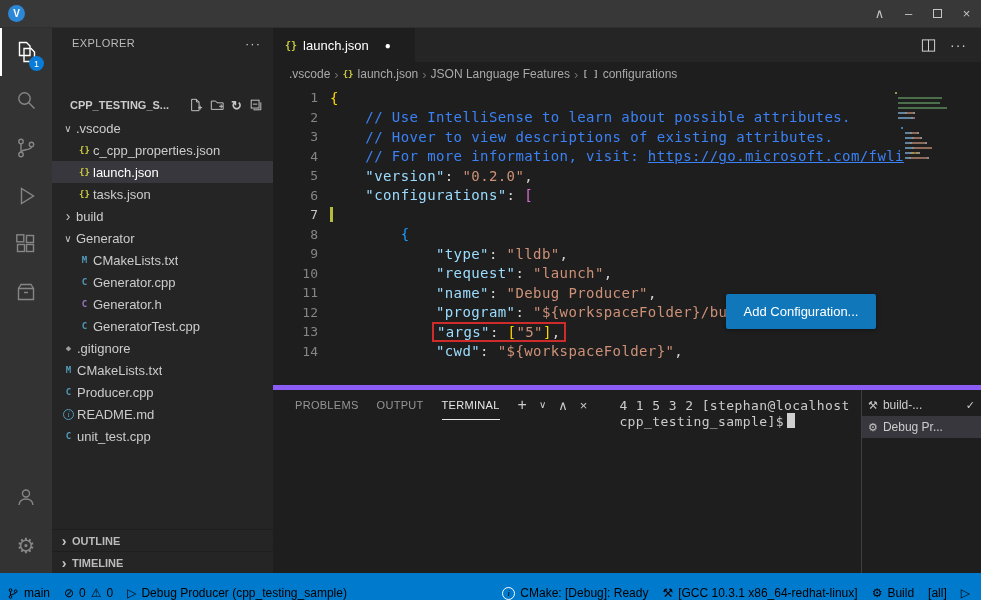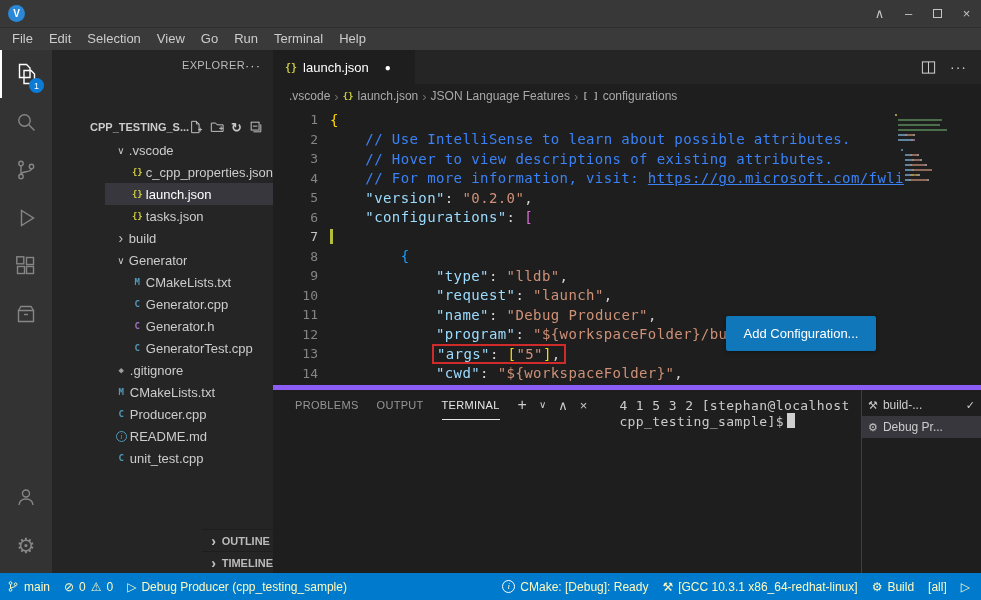--- a/index.html
+++ b/index.html
@@ -26,21 +26,21 @@
   .activitybar{width:52px;background:#333333;display:flex;flex-direction:column;align-items:center;flex:0 0 auto;}
   .ab-item{width:52px;height:48px;display:flex;align-items:center;justify-content:center;position:relative;color:#868686;cursor:pointer;}
   .ab-item.active{color:#ffffff;border-left:2px solid #ffffff;}
   .ab-item svg{stroke:currentColor;fill:none;stroke-width:1.4;}
   .badge{position:absolute;right:8px;bottom:5px;background:#0a7bd6;color:#fff;border-radius:50%;width:15px;height:15px;
          font-size:9px;display:flex;align-items:center;justify-content:center;}
   .ab-bottom{margin-top:auto;margin-bottom:4px;display:flex;flex-direction:column;align-items:center;}
   .gear-glyph{font-size:21px;line-height:1;}
 
   
-  .sidebar{width:221px;background:#252526;display:flex;flex-direction:column;flex:0 0 auto;min-height:0;align-items:flex-end;}
+  .sidebar{width:221px;background:#252526;display:flex;flex-direction:column;flex:0 0 auto;min-height:0;}
   .sb-header{height:30px;display:flex;align-items:center;padding:0 12px 0 20px;font-size:11px;color:#bbbbbb;letter-spacing:.4px;flex:0 0 auto;}
   .sb-more{margin-left:auto;color:#cccccc;font-size:13px;cursor:pointer;letter-spacing:1px;}
   .proj-row{height:24px;display:flex;align-items:center;padding:0 10px 0 18px;font-size:11px;font-weight:bold;color:#cccccc;flex:0 0 auto;margin-top:35px;}
   .proj-actions{margin-left:auto;display:flex;gap:7px;color:#c5c5c5;align-items:center;}
   .proj-actions svg{stroke:currentColor;fill:none;stroke-width:1.1;cursor:pointer;}
   .refresh-glyph{font-size:13px;line-height:1;cursor:pointer;}
   .tree{flex:0 1 auto;overflow:hidden;}
   .tree-row{height:22px;display:flex;align-items:center;color:#cccccc;cursor:pointer;white-space:nowrap;}
   .tree-row.selected{background:#37373d;color:#ffffff;}
   .chevron{width:16px;text-align:center;color:#c5c5c5;font-size:10px;flex:none;}
@@ -101,21 +101,21 @@
   .terminal{flex:1;padding:8px 0 0 22px;font-family:"DejaVu Sans Mono",monospace;font-size:13px;color:#cccccc;letter-spacing:.4px;}
   .block-cursor{display:inline-block;width:8px;height:15px;background:#cfcfcf;vertical-align:-2px;margin-left:3px;}
   .terminal-list{width:120px;border-left:1px solid #3e3e3e;padding-top:4px;}
   .term-row{height:22px;display:flex;align-items:center;padding:0 6px;font-size:12px;color:#cccccc;gap:5px;cursor:pointer;white-space:nowrap;}
   .term-row.selected{background:#37373d;}
   .term-icon{font-size:11px;color:#c5c5c5;flex:none;}
   .term-check{margin-left:auto;font-size:11px;}
   .term-label{overflow:hidden;}
 
   
-  .statusbar{height:27px;background:#007acc;display:flex;align-items:center;color:#fef9c3;font-size:12px;flex:0 0 auto;}
+  .statusbar{height:27px;background:#007acc;display:flex;align-items:flex-end;color:#000000;font-size:12px;flex:0 0 auto;}
   .sb-group{display:flex;align-items:stretch;}
   .sb-right{margin-left:auto;padding-right:4px;}
   .sb-item{display:flex;align-items:center;padding:0 7px;gap:5px;cursor:pointer;white-space:nowrap;}
   .sb-icon{display:flex;align-items:center;font-size:12px;line-height:1;}
   .info-circle{width:13px;height:13px;border:1px solid #fff;border-radius:50%;justify-content:center;font-size:9px;
                font-style:italic;font-family:"Liberation Serif",serif;}
 </style>
 </head>
 <body>
 
@@ -126,30 +126,20 @@
     <div class="tb-controls">
         <div class="tb-btn">∧</div>
         <div class="tb-btn">–</div>
         <div class="tb-btn">
           <span class="sq"></span>
         </div>
         <div class="tb-btn">×</div>
       </div>
   </div>
 
-  <div class="menubar">
-      <span class="menu-item">File</span>
-      <span class="menu-item">Edit</span>
-      <span class="menu-item">Selection</span>
-      <span class="menu-item">View</span>
-      <span class="menu-item">Go</span>
-      <span class="menu-item">Run</span>
-      <span class="menu-item">Terminal</span>
-      <span class="menu-item">Help</span>
-    </div>
 
   <div class="main">
 
     <div class="activitybar">
       <div class="ab-item active">
         <svg width="24" height="24" viewBox="0 0 24 24">
           <path d="M4.5 2.5h7l3.5 3.5v9.5H4.5z"></path>
             <path d="M9 8.5h7l3.5 3.5v9.5H9z"></path>
         </svg>
         <span class="badge">1</span>

